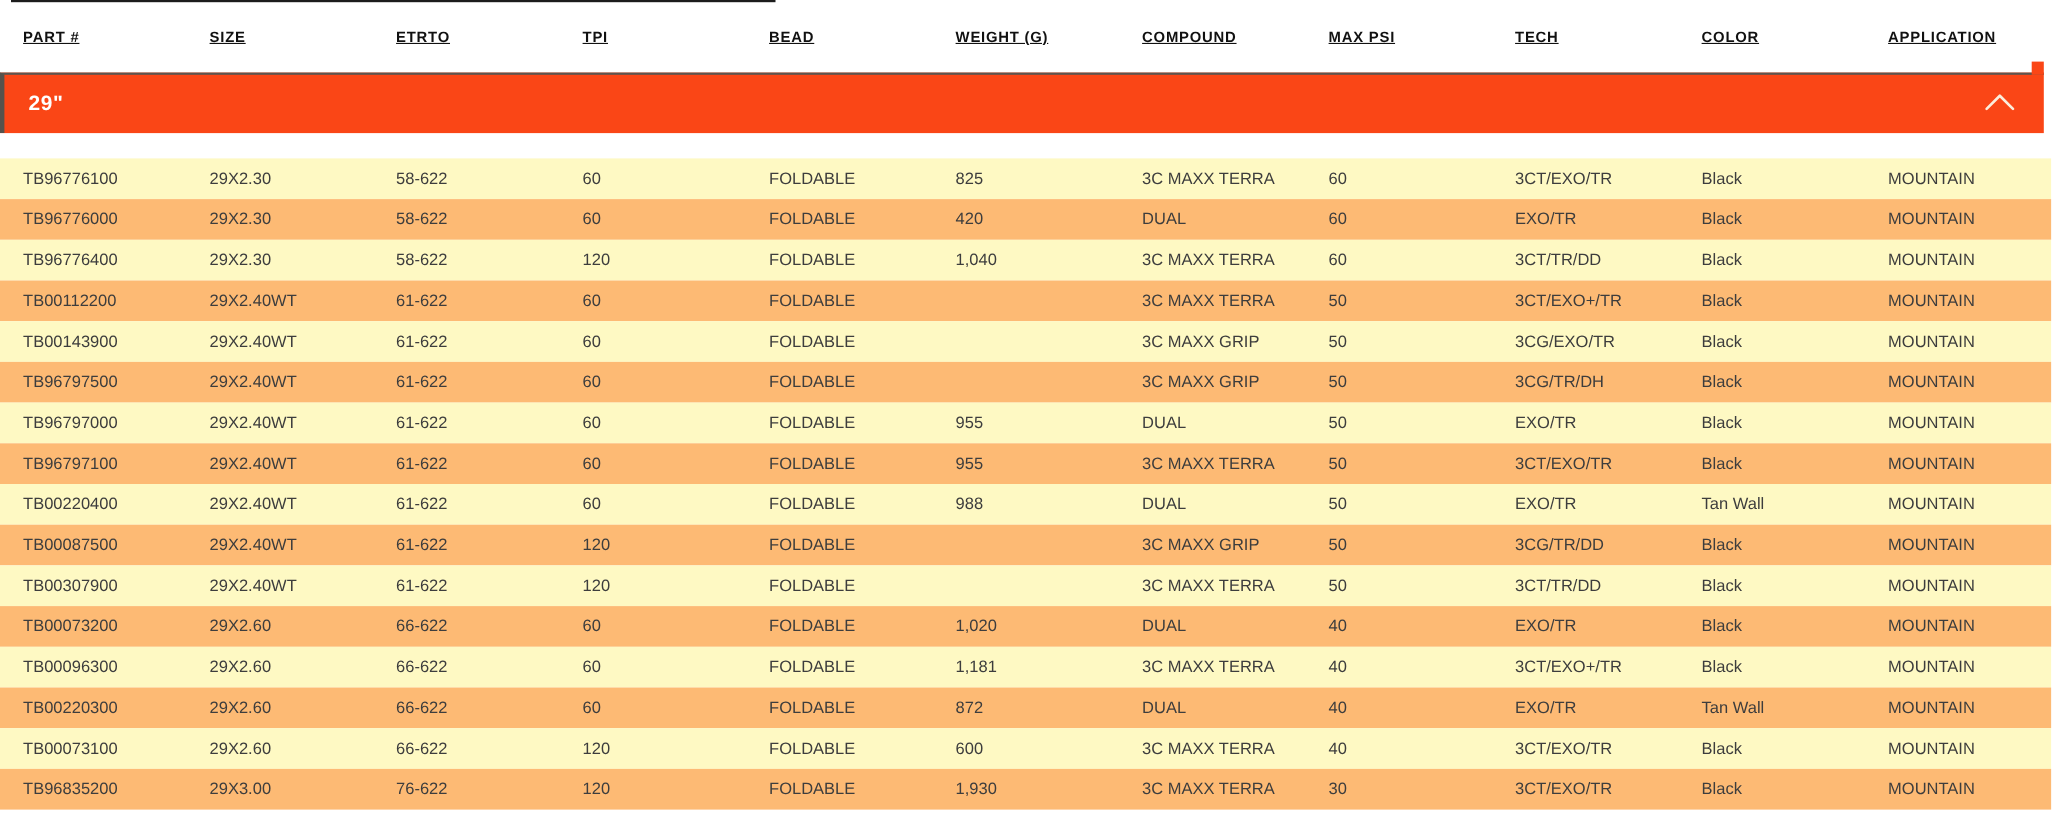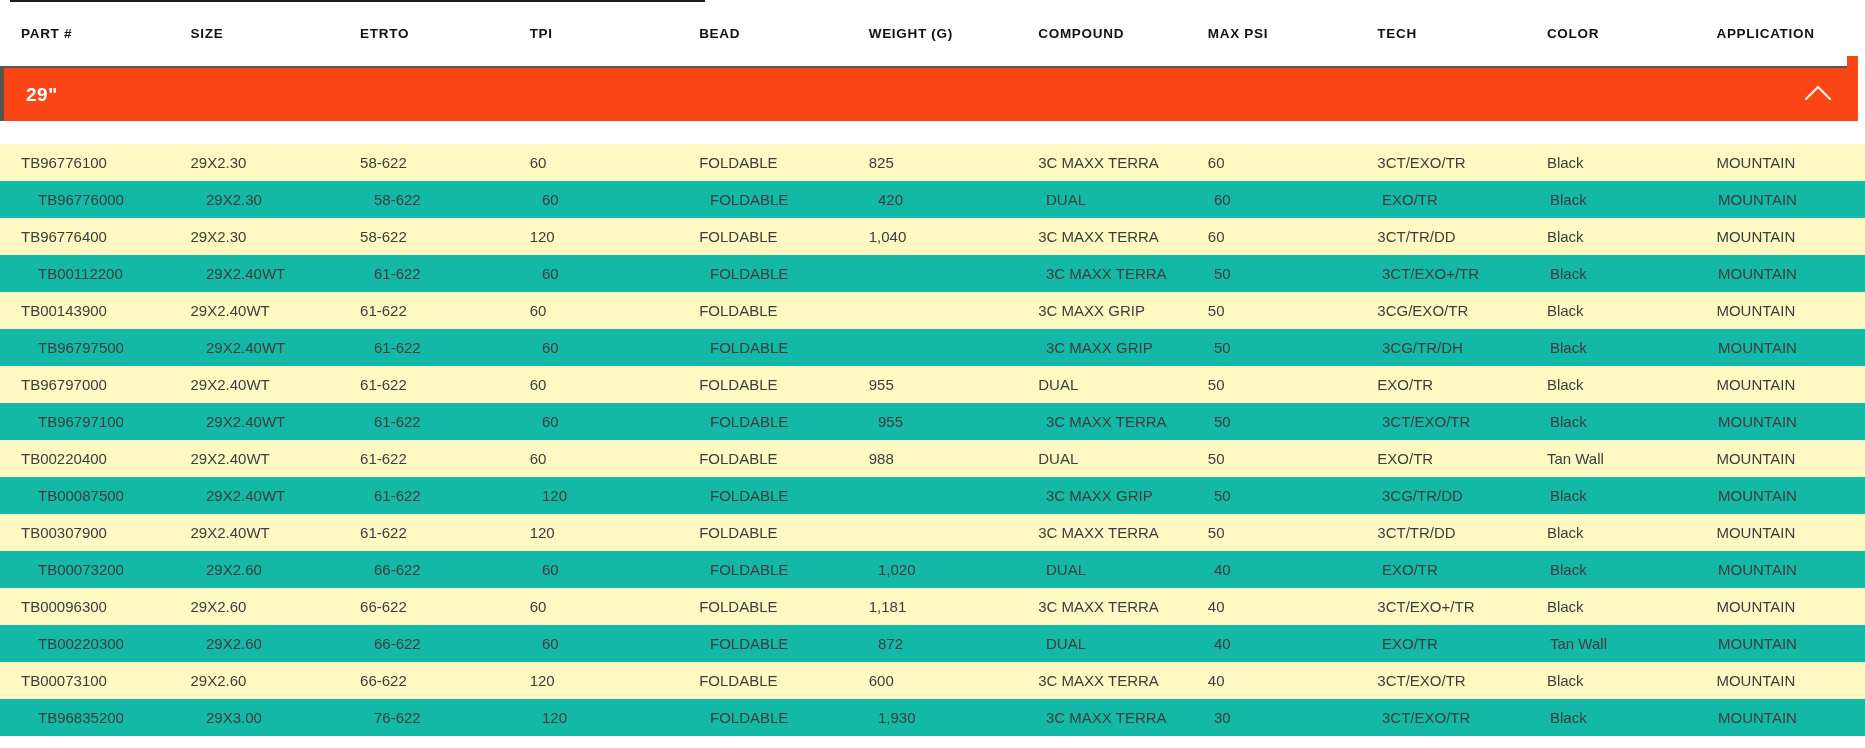--- a/index.html
+++ b/index.html
@@ -32,20 +32,21 @@
     align-items: center;
   }
   .th {
     padding-left: 21px;
     font-size: 13.5px;
     font-weight: bold;
     letter-spacing: 0.7px;
     color: #111111;
     text-transform: uppercase;
     white-space: nowrap;
+    text-decoration: underline;
   }
   .section-bar {
     position: relative;
     width: 1858px;
     height: 55px;
     box-sizing: border-box;
     background: #FA4616;
     border-top: 2px solid #5B5650;
     border-left: 4px solid #56524C;
     display: flex;
@@ -74,22 +75,21 @@
   }
   .tbody {
     margin-top: 23px;
   }
   .row {
     height: 37px;
     align-items: center;
     background: #fef9c3;
   }
   .row.alt {
-    background: #14b8a6;
-    padding-left: 17px;
+    background: #fdba74;
   }
   .td {
     padding-left: 21px;
     font-size: 15px;
     color: #3D3D3D;
     white-space: nowrap;
     overflow: hidden;
   }
 </style>
 </head>

